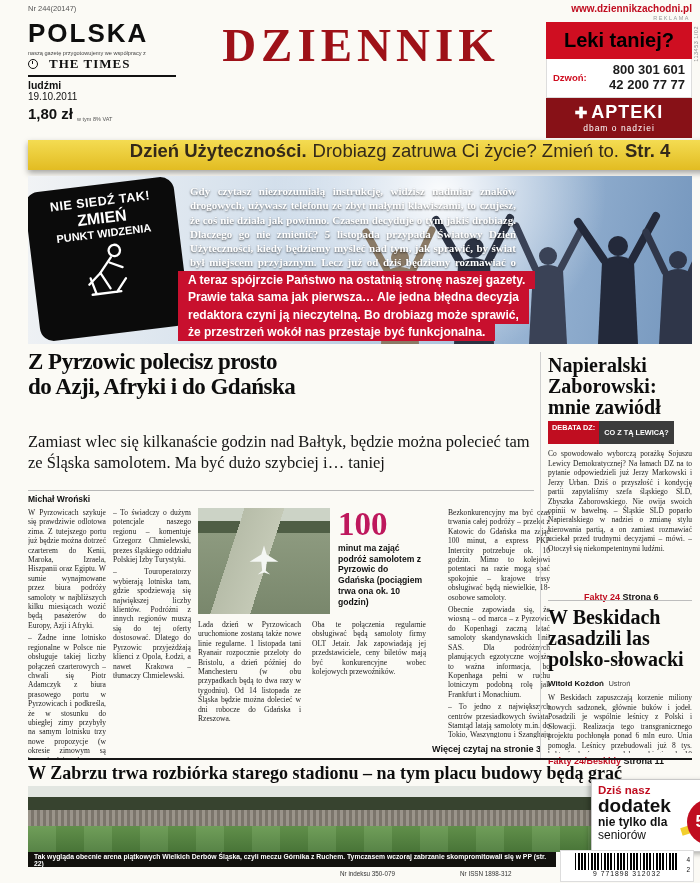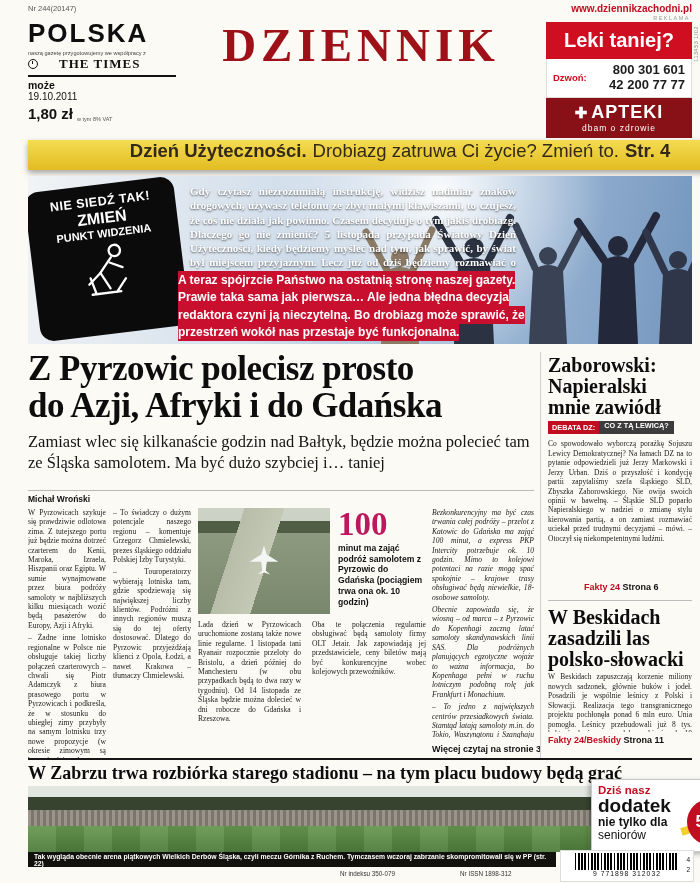--- a/index.html
+++ b/index.html
@@ -8,33 +8,33 @@
   .abs { position:absolute; }
   .vtext { writing-mode:vertical-rl; transform:rotate(180deg); font-size:5.5px; color:#8a8a8a; letter-spacing:.5px; }
 
   
   .issue { font-size:7.5px; color:#555; }
   .site  { font-size:10px; font-weight:bold; color:#c00d20; }
 
   
   .polska { font-size:26px; font-weight:800; letter-spacing:2px; color:#0e0e0e; }
   .tagline { font-size:5.6px; color:#444; margin-top:1px; }
-  .times { font-family:"Liberation Serif",serif; font-size:13px; font-weight:bold; letter-spacing:1px; display:flex; align-items:center; gap:21px; }
+  .times { font-family:"Liberation Serif",serif; font-size:13px; font-weight:bold; letter-spacing:1px; display:flex; align-items:center; gap:11px; }
   .clock { width:8px; height:8px; border:1.4px solid #111; border-radius:50%; position:relative; display:inline-block; }
   .clock:after { content:""; position:absolute; left:3px; top:1px; width:1px; height:3px; background:#111; }
   .mast-rule { border-top:2.5px solid #111; margin:3px 0 2px; }
   .day { font-size:10.5px; font-weight:bold; }
   .date { font-size:10px; }
   .price { font-size:15px; font-weight:800; }
   .pricenote { font-size:5.5px; color:#555; line-height:1.1; }
   .nptitle { font-family:"Liberation Serif",serif; font-weight:700; color:#9e1118; font-size:47px; letter-spacing:5px; line-height:.98; text-align:center; }
 
   
   .adbox { width:146px; }
-  .ad-head { background:#cf0e21; color:#ffffff; font-weight:800; font-size:20px; text-align:center; padding:7px 8px; }
+  .ad-head { background:#cf0e21; color:#000000; font-weight:800; font-size:20px; text-align:center; padding:7px 8px; }
   .ad-mid { display:flex; justify-content:space-between; align-items:center; padding:4px 6px; background:#fff; border:1px solid #ddd; border-top:none; }
   .ad-call { color:#cf0e21; font-weight:bold; font-size:9.5px; }
   .ad-phones { font-size:13px; font-weight:800; color:#1d1d1d; text-align:right; line-height:1.15; }
   .ad-bot { background:#871117; color:#fff; text-align:center; padding:4px 0 5px; }
   .ad-brand { font-size:18px; font-weight:800; letter-spacing:1px; }
   .ad-cross { font-size:15px; margin-right:3px; }
   .ad-slogan { font-size:8.5px; letter-spacing:1px; }
   .reklama { font-size:5.5px; letter-spacing:1.5px; color:#999; }
 
   
@@ -49,43 +49,43 @@
   .sunflare { position:absolute; inset:0; background:radial-gradient(circle at 62% 10%, rgba(255,255,255,.95), rgba(255,255,255,0) 38%); }
   .badge { position:absolute; left:4px; top:8px; width:150px; height:150px; background:#0b0b0b; border-radius:14px;
            transform:rotate(-7deg); color:#fff; text-align:center; padding-top:10px; box-sizing:border-box; }
   .badge .b1 { font-size:12.5px; font-weight:800; letter-spacing:.5px; }
   .badge .b2 { font-size:16px; font-weight:800; margin-top:1px; }
   .badge .b3 { font-size:11px; font-weight:800; }
   .fbody { position:absolute; left:162px; top:8px; width:326px; font-family:"Liberation Serif",serif;
            font-size:11px; font-weight:600; line-height:1.3; color:#fff; text-align:justify;
            text-shadow:0 1px 2px rgba(0,0,0,.65); }
   .callout { position:absolute; left:150px; top:96px; width:352px; font-size:12px; font-weight:800; line-height:1.45; }
-  .callout span { background:#c8102e; color:#fff; padding:2px 0; -webkit-box-decoration-break:clone; box-decoration-break:clone; }
+  .callout span { background:#c8102e; color:#fff; padding:2px 10px; -webkit-box-decoration-break:clone; box-decoration-break:clone; }
 
   
   .lead-h { left:28px; top:350px; width:512px; font-family:"Liberation Serif",serif; font-weight:700;
-            font-size:35px; line-height:1.07; letter-spacing:-.5px; color:#0d0d0d; }
+            font-size:23px; line-height:1.07; letter-spacing:-.5px; color:#0d0d0d; }
   .standfirst { left:28px; top:432px; width:506px; font-family:"Liberation Serif",serif; font-size:16.5px; line-height:1.27; color:#141414; }
   .byrule { left:28px; top:490px; width:506px; border-top:1px solid #b8b8b8; }
   .byline { left:28px; top:494px; font-size:8.5px; font-weight:bold; }
   .bodycol { font-family:"Liberation Serif",serif; font-size:7.6px; line-height:1.24; text-align:justify; color:#1b1b1b; overflow:hidden; }
   .bodycol p { margin:0 0 3px; }
   .leadphoto { left:198px; top:508px; width:132px; height:106px; overflow:hidden; background:linear-gradient(#ccd3c6 0%,#ccd3c6 12%,#4f5e45 12%,#4f5e45 24%,#8d9a7f 24%,#79876c 100%); }
   .runway { position:absolute; inset:0; background:linear-gradient(108deg, transparent 28%, #b7bda9 28%, #c4c9b6 52%, transparent 52%); }
   .statnum { color:#be185d; font-family:"Liberation Serif",serif; font-weight:800; font-size:33px; line-height:1; }
   .statcap { font-size:8.6px; font-weight:bold; line-height:1.25; margin-top:2px; }
   .morelink { font-size:9px; font-weight:800; }
   .vdiv { left:540px; top:352px; height:406px; border-left:1px solid #cfcfcf; }
 
   
   .sb { left:548px; width:144px; }
   .sb-h1 { font-family:"Liberation Serif",serif; font-weight:700; font-size:20px; line-height:1.04; color:#0d0d0d; }
   .kicker { display:flex; font-size:7.3px; font-weight:800; }
   .kicker .kl { background:#c00d20; color:#fff; padding:2px 4px; }
-  .kicker .kt { background:#3c3c3c; color:#fff; padding:0 5px; }
+  .kicker .kt { background:#3c3c3c; color:#fff; padding:7px 5px; }
   .sb-body { font-family:"Liberation Serif",serif; font-size:7.5px; line-height:1.26; text-align:justify; color:#1b1b1b; overflow:hidden; }
   .sb-foot { font-size:9px; font-weight:800; }
   .sb-foot .red { color:#c00d20; }
   .sb-rule { border-top:1px solid #bdbdbd; }
   .sb-by { font-size:8px; font-weight:bold; }
   .sb-place { font-size:7.5px; color:#444; }
 
   
   .botrule { left:28px; top:758px; width:664px; border-top:2px solid #161616; }
   .bot-h { left:28px; top:763px; width:664px; font-family:"Liberation Serif",serif; font-weight:700; font-size:18px; color:#0d0d0d; }
@@ -123,21 +123,21 @@
   <div class="abs vtext" style="right:1px; top:26px;">113453 1/02</div>
 
   <div class="abs" style="left:28px; top:18px; width:148px;">
     <div class="polska">POLSKA</div>
     <div class="tagline">naszą gazetę przygotowujemy we współpracy z</div>
     <div class="times">
       <span class="clock"></span>
       <span>THE TIMES</span>
     </div>
     <div class="mast-rule"></div>
-    <div class="day">może</div>
+    <div class="day">ludźmi</div>
     <div class="date">19.10.2011</div>
     <div style="display:flex; align-items:flex-end; gap:4px; margin-top:3px;">
       <span class="price">1,80 zł</span>
       <span class="pricenote">w tym 8% VAT</span>
     </div>
   </div>
 
   <div class="abs" style="left:183px; top:22px; width:356px;">
     <div class="nptitle">DZIENNIK</div>
   </div>
@@ -148,21 +148,21 @@
       <span class="ad-call">Dzwoń:</span>
       <span class="ad-phones">
         <div>800 301 601</div>
         <div>42 200 77 77</div>
       </span>
     </div>
     <div class="ad-bot">
       <div class="ad-brand">
         <span class="ad-cross">✚</span><span>APTEKI</span>
       </div>
-      <div class="ad-slogan">dbam o zdrowie</div>
+      <div class="ad-slogan">dbam o nadziei</div>
     </div>
   </div>
 
   <div class="abs banner">
     <b>Dzień Użyteczności.</b>
     <span>Drobiazg zatruwa Ci życie? Zmień to.</span>
     <b>Str. 4</b>
   </div>
 
   <div class="abs feature">
@@ -247,53 +247,57 @@
     <div class="statnum">100</div>
     <div class="statcap">minut ma zająć podróż samolotem z Pyrzowic do Gdańska (pociągiem trwa ona ok. 10 godzin)</div>
   </div>
 
   <div class="abs bodycol" style="left:198px; top:620px; width:103px; height:138px;">
     <p>Lada dzień w Pyrzowicach uruchomione zostaną także nowe linie regularne. 1 listopada tani Ryanair rozpocznie przeloty do Bristolu, a dzień później do Manchesteru (w obu przypadkach będą to dwa razy w tygodniu). Od 14 listopada ze Śląska będzie można dolecieć w dni robocze do Gdańska i Rzeszowa.</p>
   </div>
   <div class="abs bodycol" style="left:312px; top:620px; width:114px; height:138px;">
     <p>Oba te połączenia regularnie obsługiwać będą samoloty firmy OLT Jetair. Jak zapowiadają jej przedstawiciele, ceny biletów mają być konkurencyjne wobec kolejowych przewoźników.</p>
   </div>
-  <div class="abs bodycol" style="left:432px; top:508px; width:102px; height:230px;font-style:italic;">
+  <div class="abs bodycol" style="left:448px; top:508px; width:102px; height:230px;">
     <p>Bezkonkurencyjny ma być czas trwania całej podróży – przelot z Katowic do Gdańska ma zająć 100 minut, a express PKP Intercity potrzebuje ok. 10 godzin. Mimo to kolejowi potentaci na razie mogą spać spokojnie – krajowe trasy obsługiwać będą niewielkie, 18-osobowe samoloty.</p>
     <p>Obecnie zapowiada się, że wiosną – od marca – z Pyrzowic do Kopenhagi zaczną latać samoloty skandynawskich linii SAS. Dla podróżnych planujących egzotyczne wojaże to ważna informacja, bo Kopenhaga pełni w ruchu lotniczym podobną rolę jak Frankfurt i Monachium.</p>
     <p>– To jedno z największych centrów przesiadkowych świata. Stamtąd latają samoloty m.in. do Tokio, Waszyngtonu i Szanghaju – wylicza Adamczyk.</p>
   </div>
   <div class="abs morelink" style="left:432px; top:744px;">Więcej czytaj na stronie 3</div>
 
   <div class="abs vdiv"></div>
 
   <div class="abs sb" style="top:355px;">
     <div class="sb-h1">
+      <div>Napieralski</div>
       <div>Zaborowski:</div>
-      <div>Napieralski</div>
       <div>mnie zawiódł</div>
     </div>
     <div class="kicker" style="margin-top:4px;">
       <span class="kl">DEBATA DZ:</span>
       <span class="kt">CO Z TĄ LEWICĄ?</span>
     </div>
     <div class="sb-body" style="margin-top:5px; height:140px;">Co spowodowało wyborczą porażkę Sojuszu Lewicy Demokratycznej? Na łamach DZ na to pytanie odpowiedzieli już Jerzy Markowski i Jerzy Urban. Dziś o przyszłość i kondycję partii zapytaliśmy szefa śląskiego SLD, Zbyszka Zaborowskiego. Nie owija swoich opinii w bawełnę. – Śląskie SLD poparło Napieralskiego w nadziei o zmianę stylu kierowania partią, a on zamiast rozmawiać uciekał przed trudnymi decyzjami – mówi. – Otoczył się niekompetentnymi ludźmi.</div>
     <div class="sb-foot" style="margin-top:3px;padding-left:36px;">
       <span class="red">Fakty 24</span>
       <span>Strona 6</span>
     </div>
   </div>
 
   <div class="abs sb sb-rule" style="top:600px;"></div>
 
   <div class="abs sb" style="top:607px;">
     <div class="sb-h1">
       <div>W Beskidach</div>
       <div>zasadzili las</div>
       <div>polsko-słowacki</div>
+    </div>
+    <div style="margin-top:3px;">
+      <span class="sb-by">Witold Kożdoń</span>
+      <span class="sb-place">Ustroń</span>
     </div>
     <div class="sb-body" style="margin-top:3px; height:60px;">W Beskidach zapuszczają korzenie miliony nowych sadzonek, głównie buków i jodeł. Posadzili je wspólnie leśnicy z Polski i Słowacji. Realizacja tego transgranicznego projektu pochłonęła ponad 6 mln euro. Unia pomogła. Leśnicy przebudowali już 8 tys. hektarów lasów, a na podobne zabiegi czeka 10 tys. hektarów. Częścią polsko-słowackiego projektu jest też budowa szlaku edukacyjnego dla przyrodników i rowerzystów.</div>
     <div class="sb-foot" style="margin-top:3px;">
       <span class="red">Fakty 24/Beskidy</span>
       <span>Strona 11</span>
     </div>
   </div>
 
   <div class="abs botrule"></div>
   <div class="abs bot-h">W Zabrzu trwa rozbiórka starego stadionu – na tym placu budowy będą grać piłkarze!</div>

